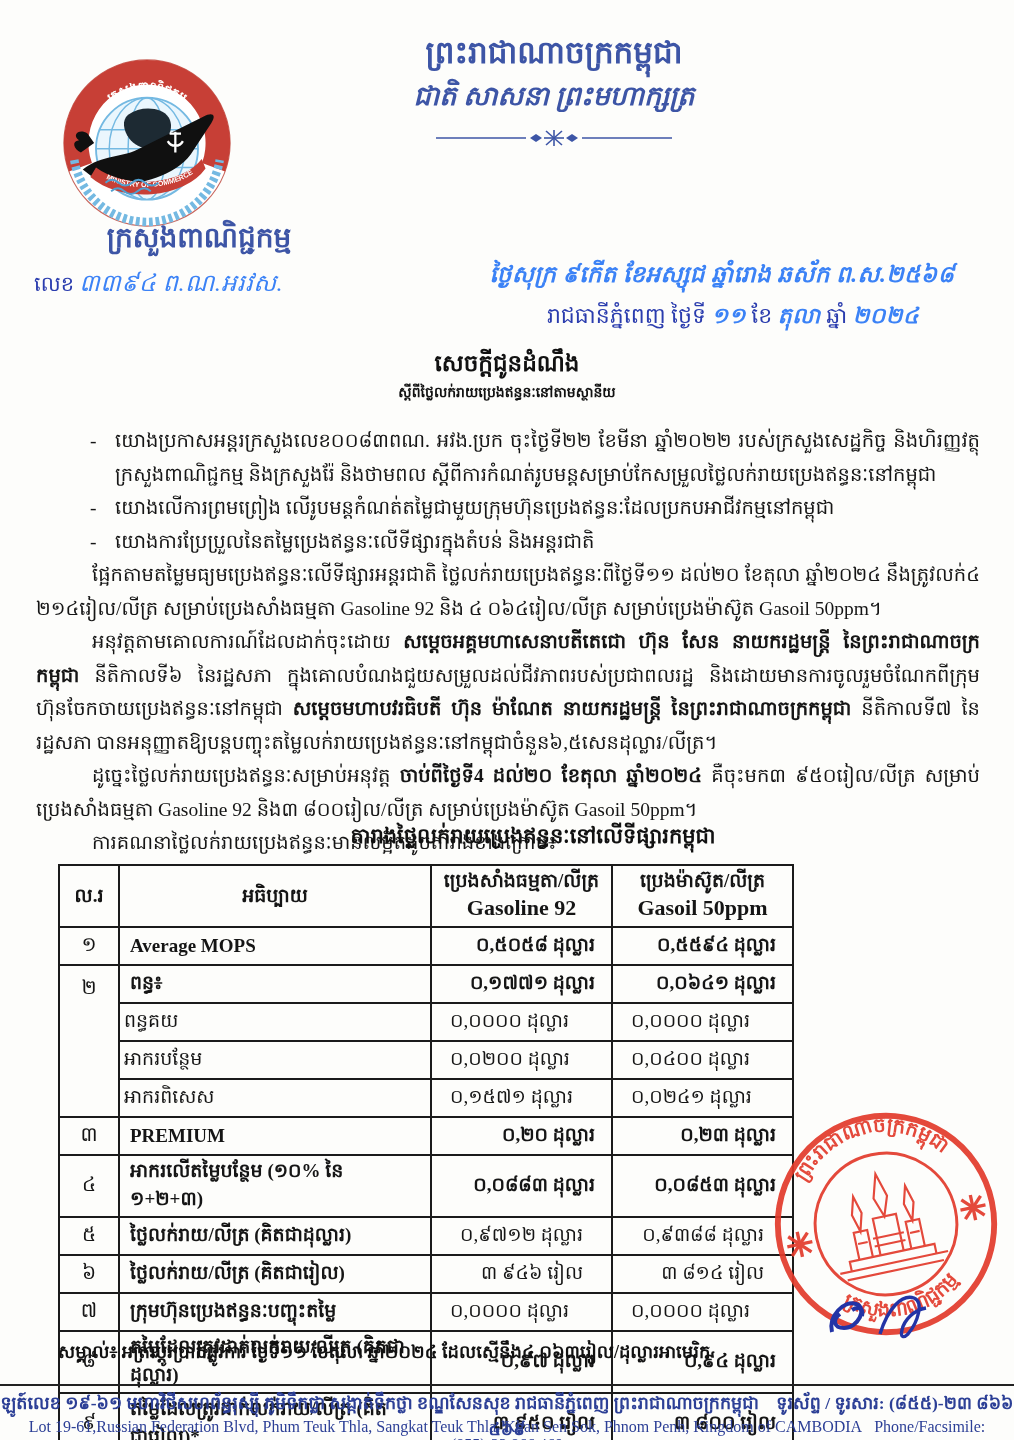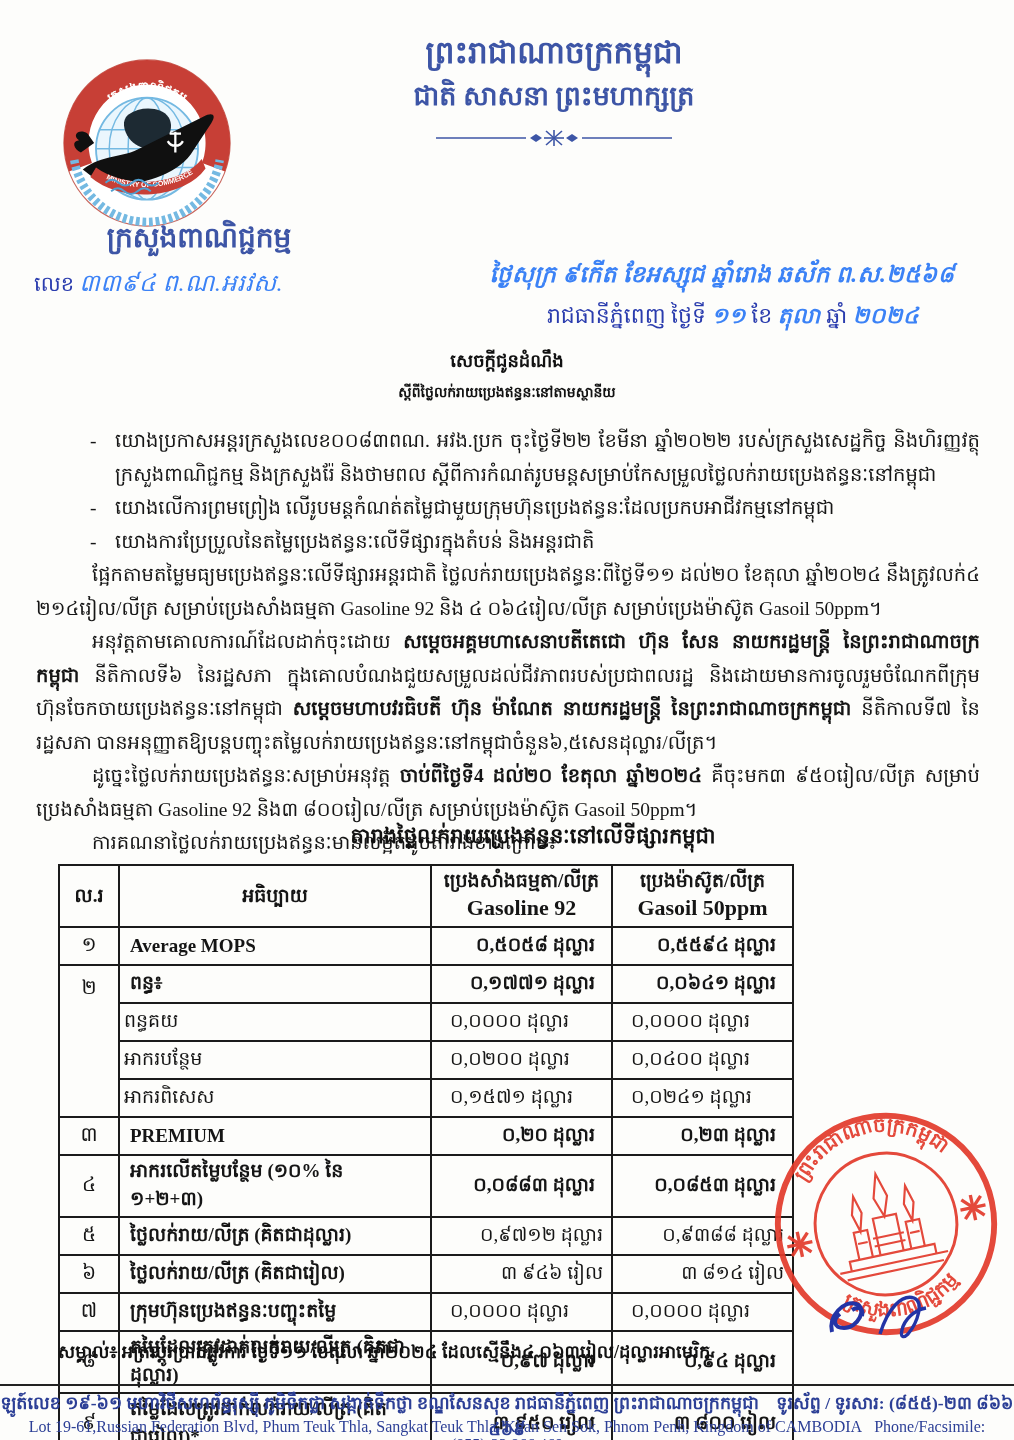--- a/index.html
+++ b/index.html
@@ -5,35 +5,35 @@
   html,body{margin:0;padding:0;background:#888;}
   .page{
     position:relative;width:1014px;height:1440px;margin:0 auto;
     background:#fdfdfb;overflow:hidden;
     font-family:"Liberation Serif","DejaVu Serif",serif;
     color:#151515;
   }
   
   .head-center{position:absolute;left:264px;top:34px;width:580px;text-align:center;}
   .kingdom{font-size:31px;font-weight:bold;color:#3d55a6;line-height:1.25;}
-  .motto{font-size:27px;font-weight:bold;color:#3d55a6;margin-top:6px;}
+  .motto{font-size:27px;font-weight:bold;color:#3d55a6;margin-top:6px;font-style:italic;}
   .ornament{margin-top:12px;}
   .logo-wrap{position:absolute;left:62px;top:58px;width:170px;height:170px;}
   .ministry-name{position:absolute;left:14px;top:220px;width:370px;text-align:center;
     font-size:28px;font-weight:bold;color:#3d55a6;}
   .ref-line{position:absolute;left:34px;top:268px;font-size:21px;color:#2a3cae;}
   .hand{font-style:italic;color:#3b82f6;letter-spacing:.5px;}
   .date-line1{position:absolute;left:430px;top:260px;width:584px;text-align:center;
     font-size:23px;font-weight:bold;}
   .date-line2{position:absolute;left:476px;top:302px;width:514px;text-align:center;
     font-size:22px;color:#2a3cae;}
   .date-line2 .hand{font-weight:bold;}
   
   .ann-title{position:absolute;left:0;top:349px;width:1014px;text-align:center;
-    font-size:18px;font-weight:bold;color:#111;}
+    font-size:23px;font-weight:bold;color:#111;}
   .ann-sub{position:absolute;left:0;top:383px;width:1014px;text-align:center;
     font-size:14px;font-weight:bold;color:#111;}
   
   .body-text{position:absolute;left:36px;top:424px;width:944px;
     font-size:19.5px;line-height:33.5px;text-align:justify;}
   .bullet{position:relative;padding-left:79px;}
   .bullet .dash{position:absolute;left:54px;top:0;}
   .para{text-indent:56px;margin:0;}
   .para b{font-weight:bold;}
   
@@ -44,21 +44,21 @@
   table.price th,table.price td{border:2px solid #1b1b1b;padding:2px 10px;vertical-align:middle;}
   col.c-no{width:60px;}col.c-desc{width:312px;}col.c-val{width:181px;}
   th.hcell{font-weight:bold;font-size:19px;padding:4px 2px;line-height:1.3;}
   th .latin{font-size:22px;font-weight:bold;}
   td.no{text-align:center;font-size:20px;}
   td.desc{font-weight:bold;text-align:left;}
   td.desc.sub{font-weight:normal;padding-left:4px;}
   td.val{white-space:nowrap;}
   tr.r-bold td.val{font-weight:bold;text-align:right;padding-right:16px;}
   tr.r-plain td.val{font-weight:normal;text-align:left;padding-left:18px;}
-  tr.r-plainr td.val{font-weight:normal;text-align:right;padding-right:8px;margin-top:16px;}
+  tr.r-plainr td.val{font-weight:normal;text-align:right;padding-right:28px;margin-top:16px;}
   tr.h-row{height:62px;}
   tr.d-row{height:38px;}
   .footnote{position:absolute;left:58px;top:1340px;font-size:18px;font-weight:bold;color:#111;}
   
   .stamp{position:absolute;left:768px;top:1106px;width:236px;height:236px;
     transform:rotate(-12deg);opacity:.92;}
   .signature{position:absolute;left:818px;top:1288px;width:150px;height:62px;}
   
   .footer-rule{position:absolute;left:0;top:1384px;width:1014px;border-top:2.5px solid #222;}
   .footer-kh{position:absolute;left:0;top:1392px;width:1014px;text-align:center;

